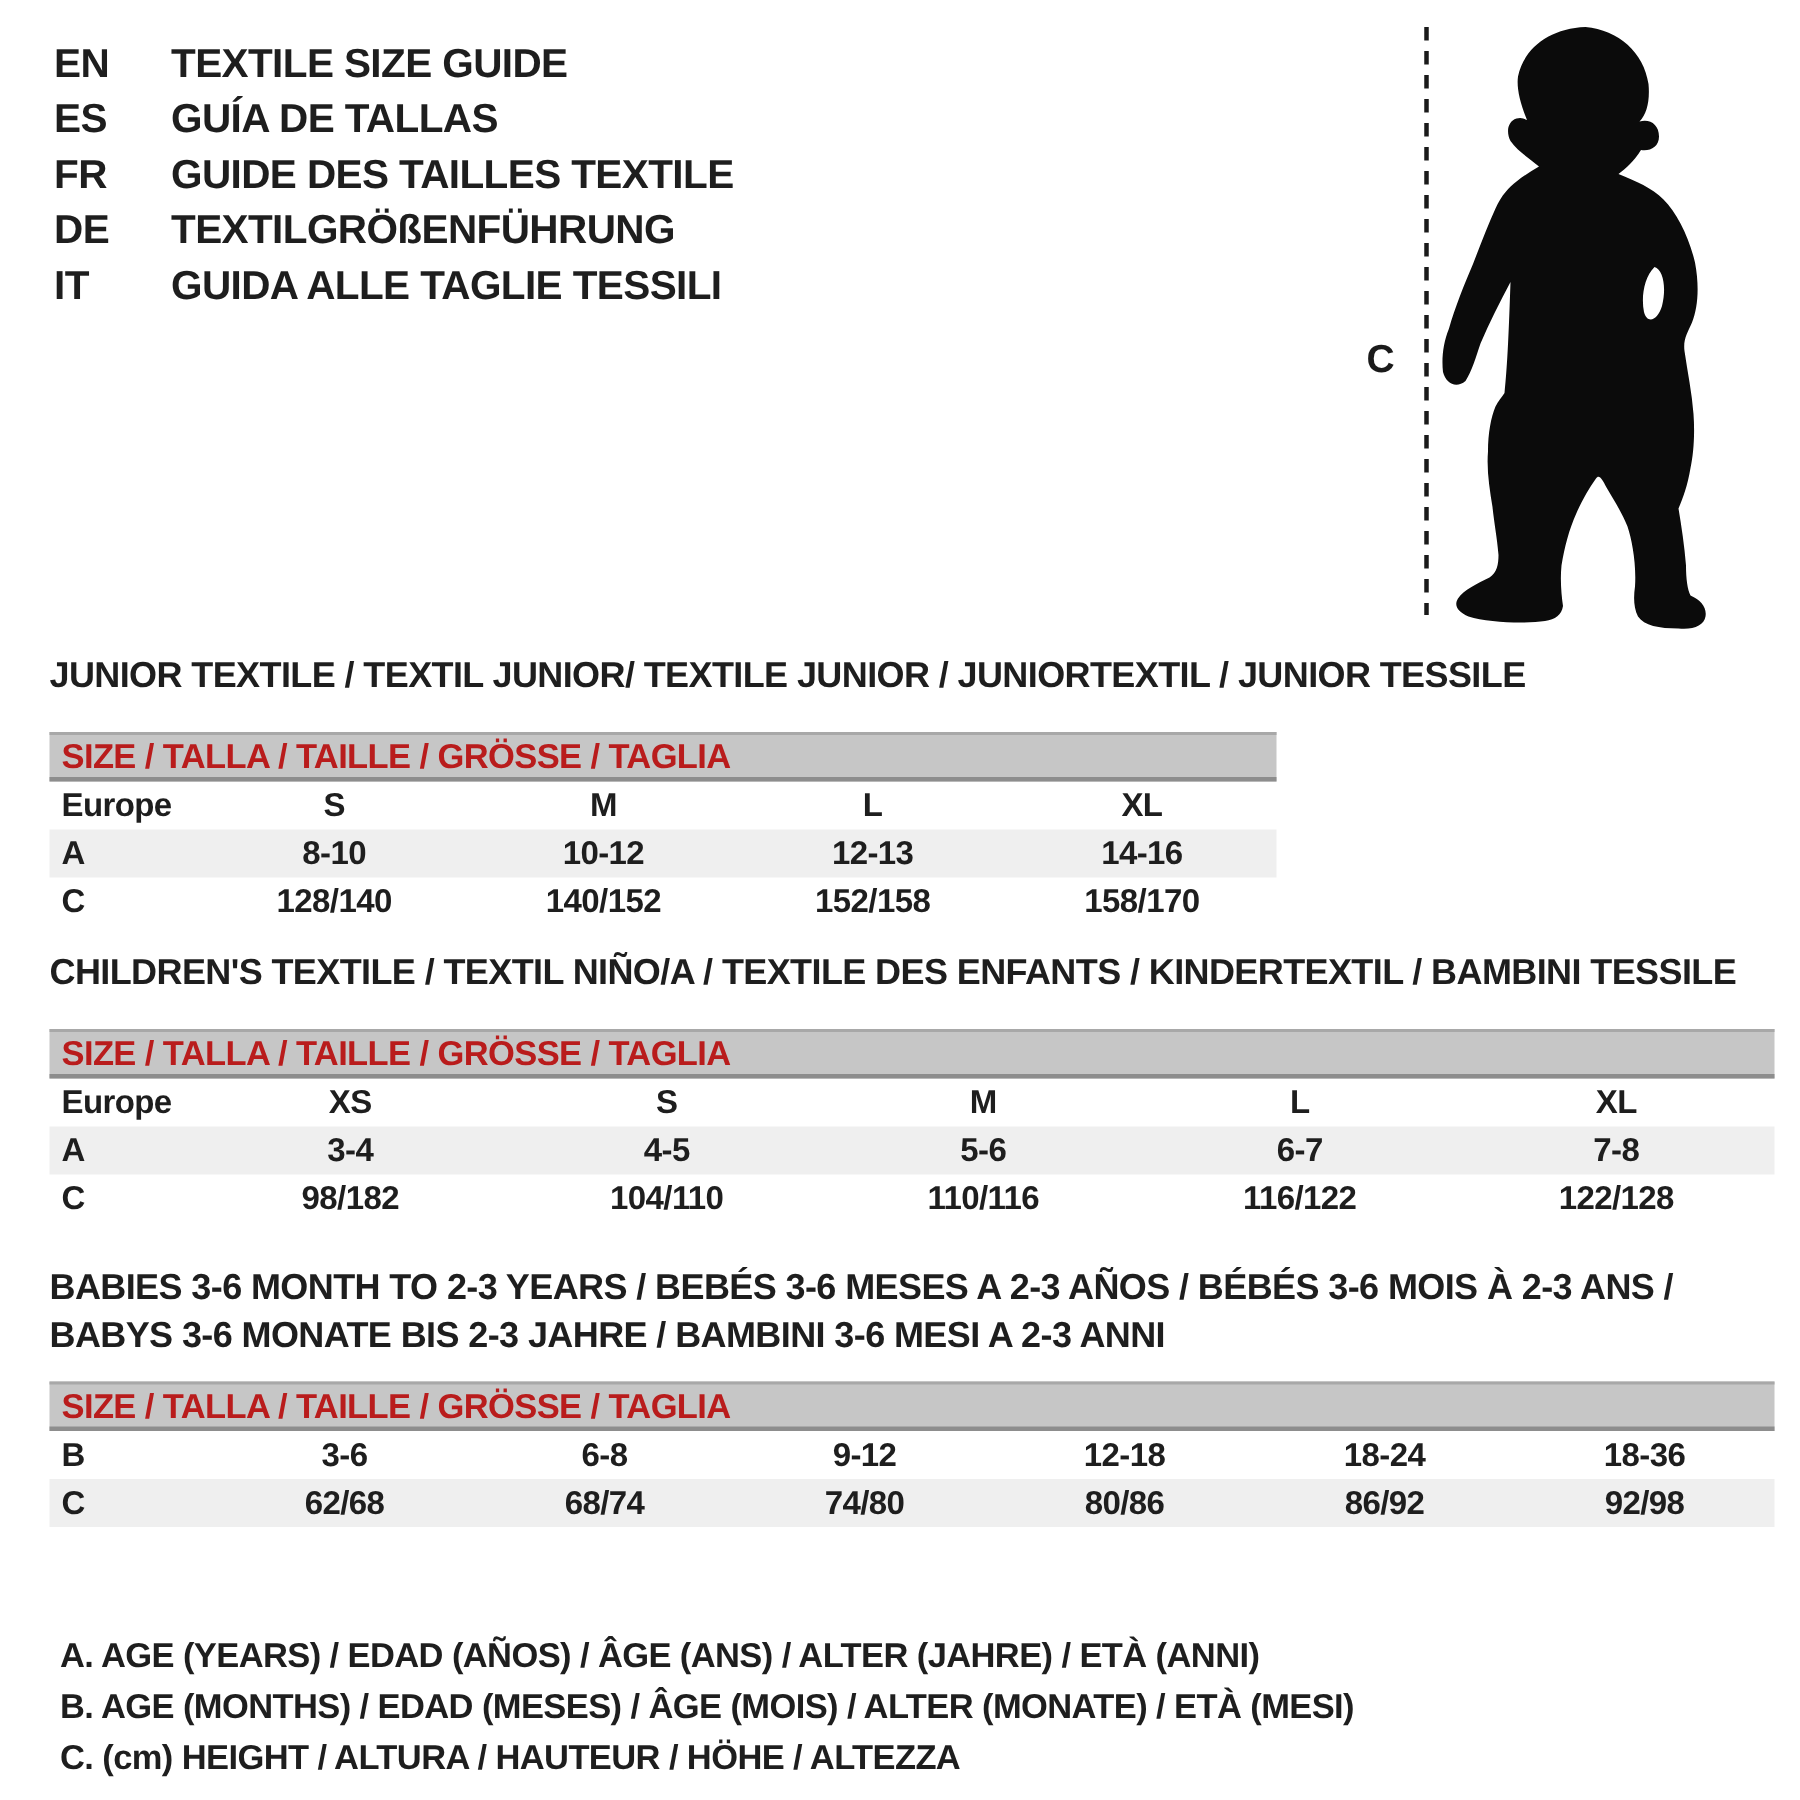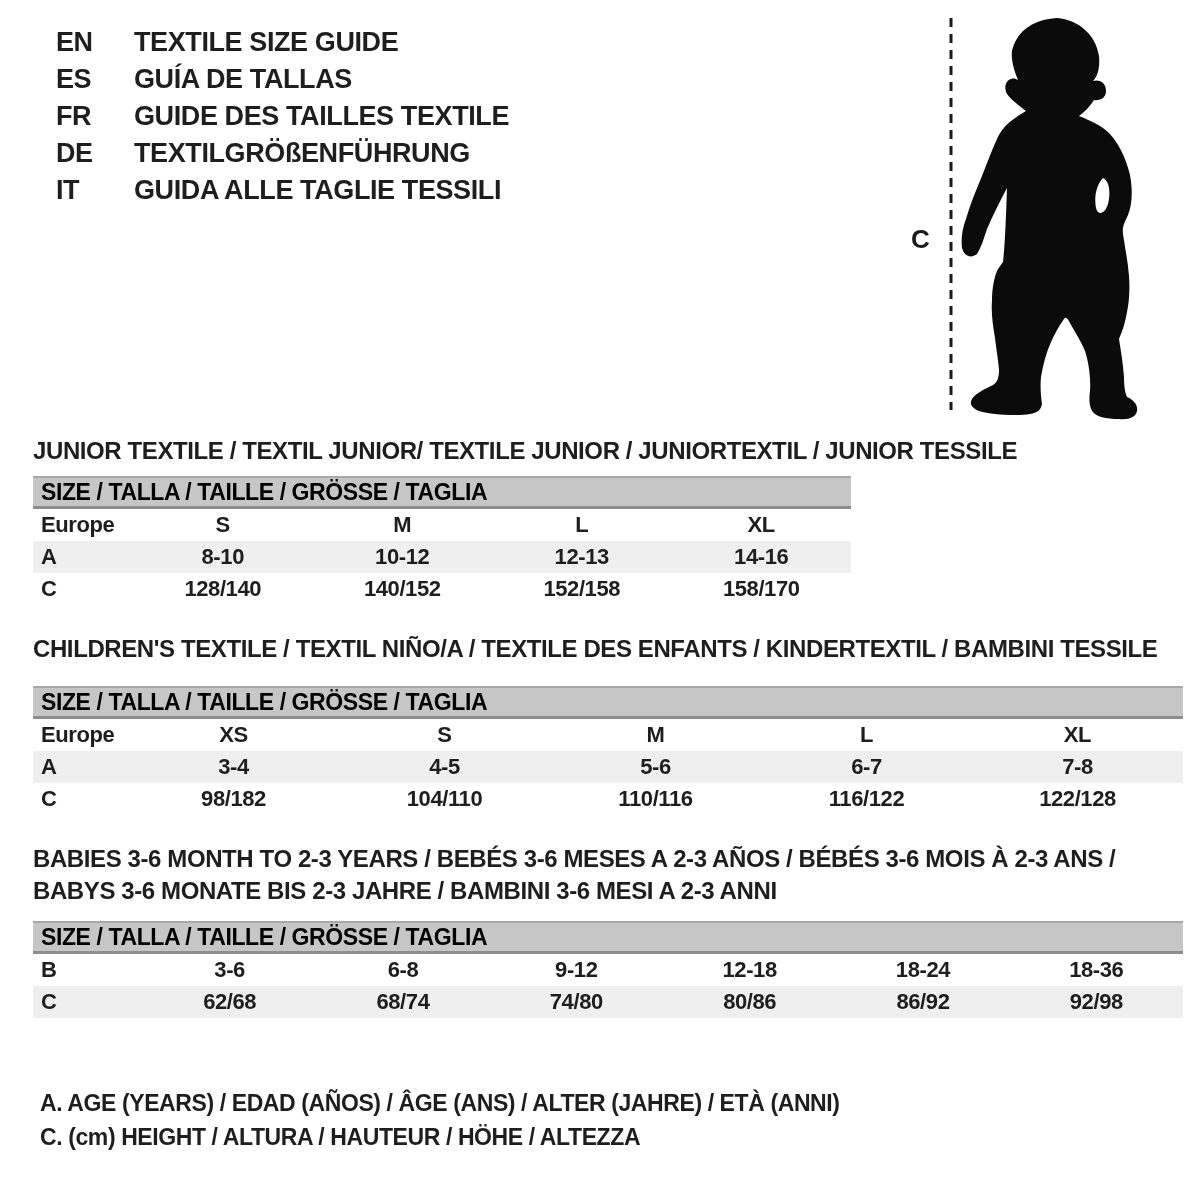--- a/index.html
+++ b/index.html
@@ -6,43 +6,43 @@
   body{
     width:1200px;height:1200px;position:relative;overflow:hidden;
     background:var(--page-bg,#ffffff);
     font-family:"Liberation Sans","DejaVu Sans",sans-serif;
     font-weight:700;font-stretch:condensed;letter-spacing:-0.4px;
     color:var(--text,#1e1e1e);
   }
   .abs{position:absolute;}
 
   
-  .lang-list{left:56px;top:24px;}
+  .lang-list{left:36px;top:24px;}
   .lang-row{display:flex;line-height:37px;font-size:27px;}
   .lang-code{width:78px;flex:0 0 78px;}
 
   
   .figure{left:895px;top:8px;width:260px;height:420px;}
 
   
   .section-title{font-size:24px;line-height:26px;white-space:nowrap;}
   #junior{left:33px;top:438px;width:818px;}
   #children{left:33px;top:636px;width:1150px;}
   #babies{left:33px;top:843px;width:1150px;}
-  #junior .section-title{margin-bottom:12px;}
+  #junior .section-title{margin-bottom:24px;}
   #children .section-title{margin-bottom:24px;}
   .babies-title{font-size:24px;line-height:32px;white-space:nowrap;}
   #babies .babies-title-block{margin-bottom:14px;}
 
   .size-bar{
     box-sizing:border-box;height:33px;line-height:28px;
     background:var(--bar-bg,#c6c6c6);
     border-top:2px solid var(--bar-border-top,#a8a8a8);
     border-bottom:3px solid var(--bar-border-bottom,#8d8d8d);
-    padding-left:8px;font-size:23px;color:#000000;white-space:nowrap;
+    padding-left:8px;font-size:23px;color:#b91c1c;white-space:nowrap;
   }
 
   .trow{display:grid;align-items:center;height:32px;font-size:22px;}
   .trow > span:first-child{padding-left:8px;}
   .trow > .c{text-align:center;}
   .alt{background:var(--row-alt,#efefef);}
   #junior .trow{grid-template-columns:100px repeat(4,1fr);}
   #children .trow{grid-template-columns:95px repeat(5,1fr);}
   #babies .trow{grid-template-columns:110px repeat(6,1fr);}
 
@@ -211,14 +211,15 @@
     <span class="c">68/74</span>
     <span class="c">74/80</span>
     <span class="c">80/86</span>
     <span class="c">86/92</span>
     <span class="c">92/98</span>
   </div>
 </div>
 
 <div class="abs" id="legend">
   <div>A. AGE (YEARS) / EDAD (AÑOS) / ÂGE (ANS) / ALTER (JAHRE) / ETÀ (ANNI)</div>
+  <div>B. AGE (MONTHS) / EDAD (MESES) / ÂGE (MOIS) / ALTER (MONATE) / ETÀ (MESI)</div>
   <div>C. (cm) HEIGHT / ALTURA / HAUTEUR / HÖHE / ALTEZZA</div>
 </div>
 
 </body></html>

